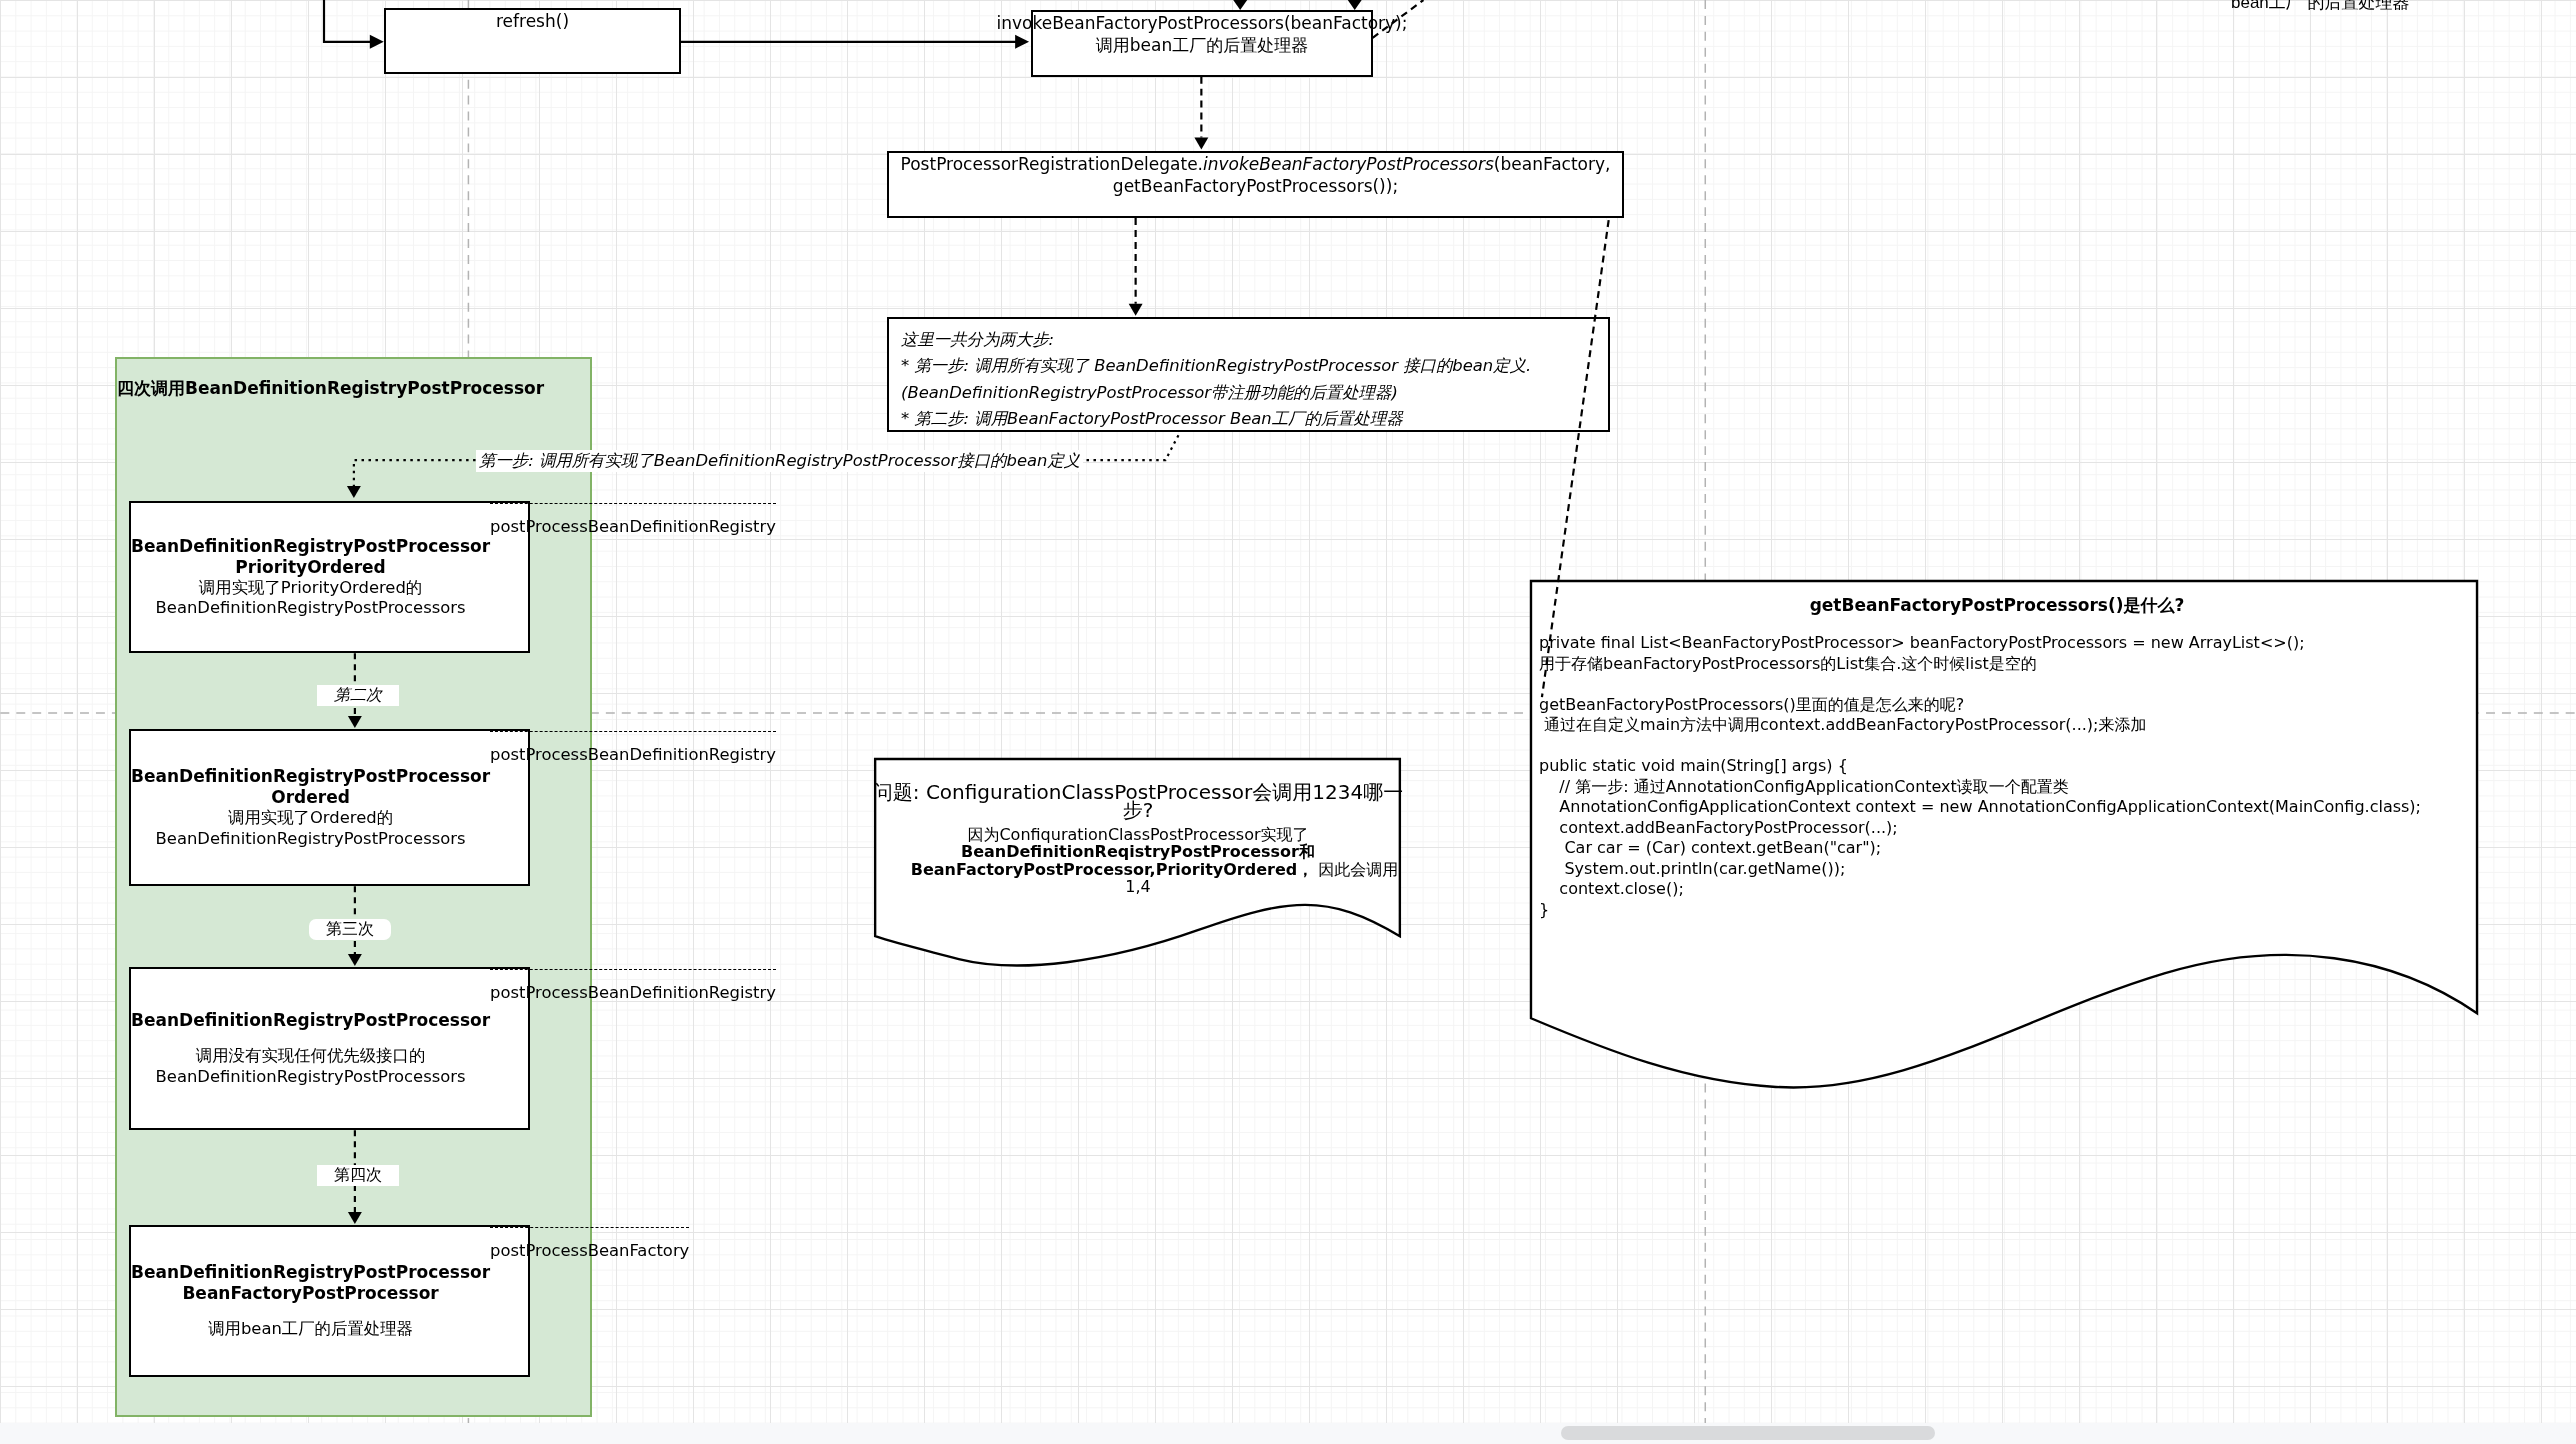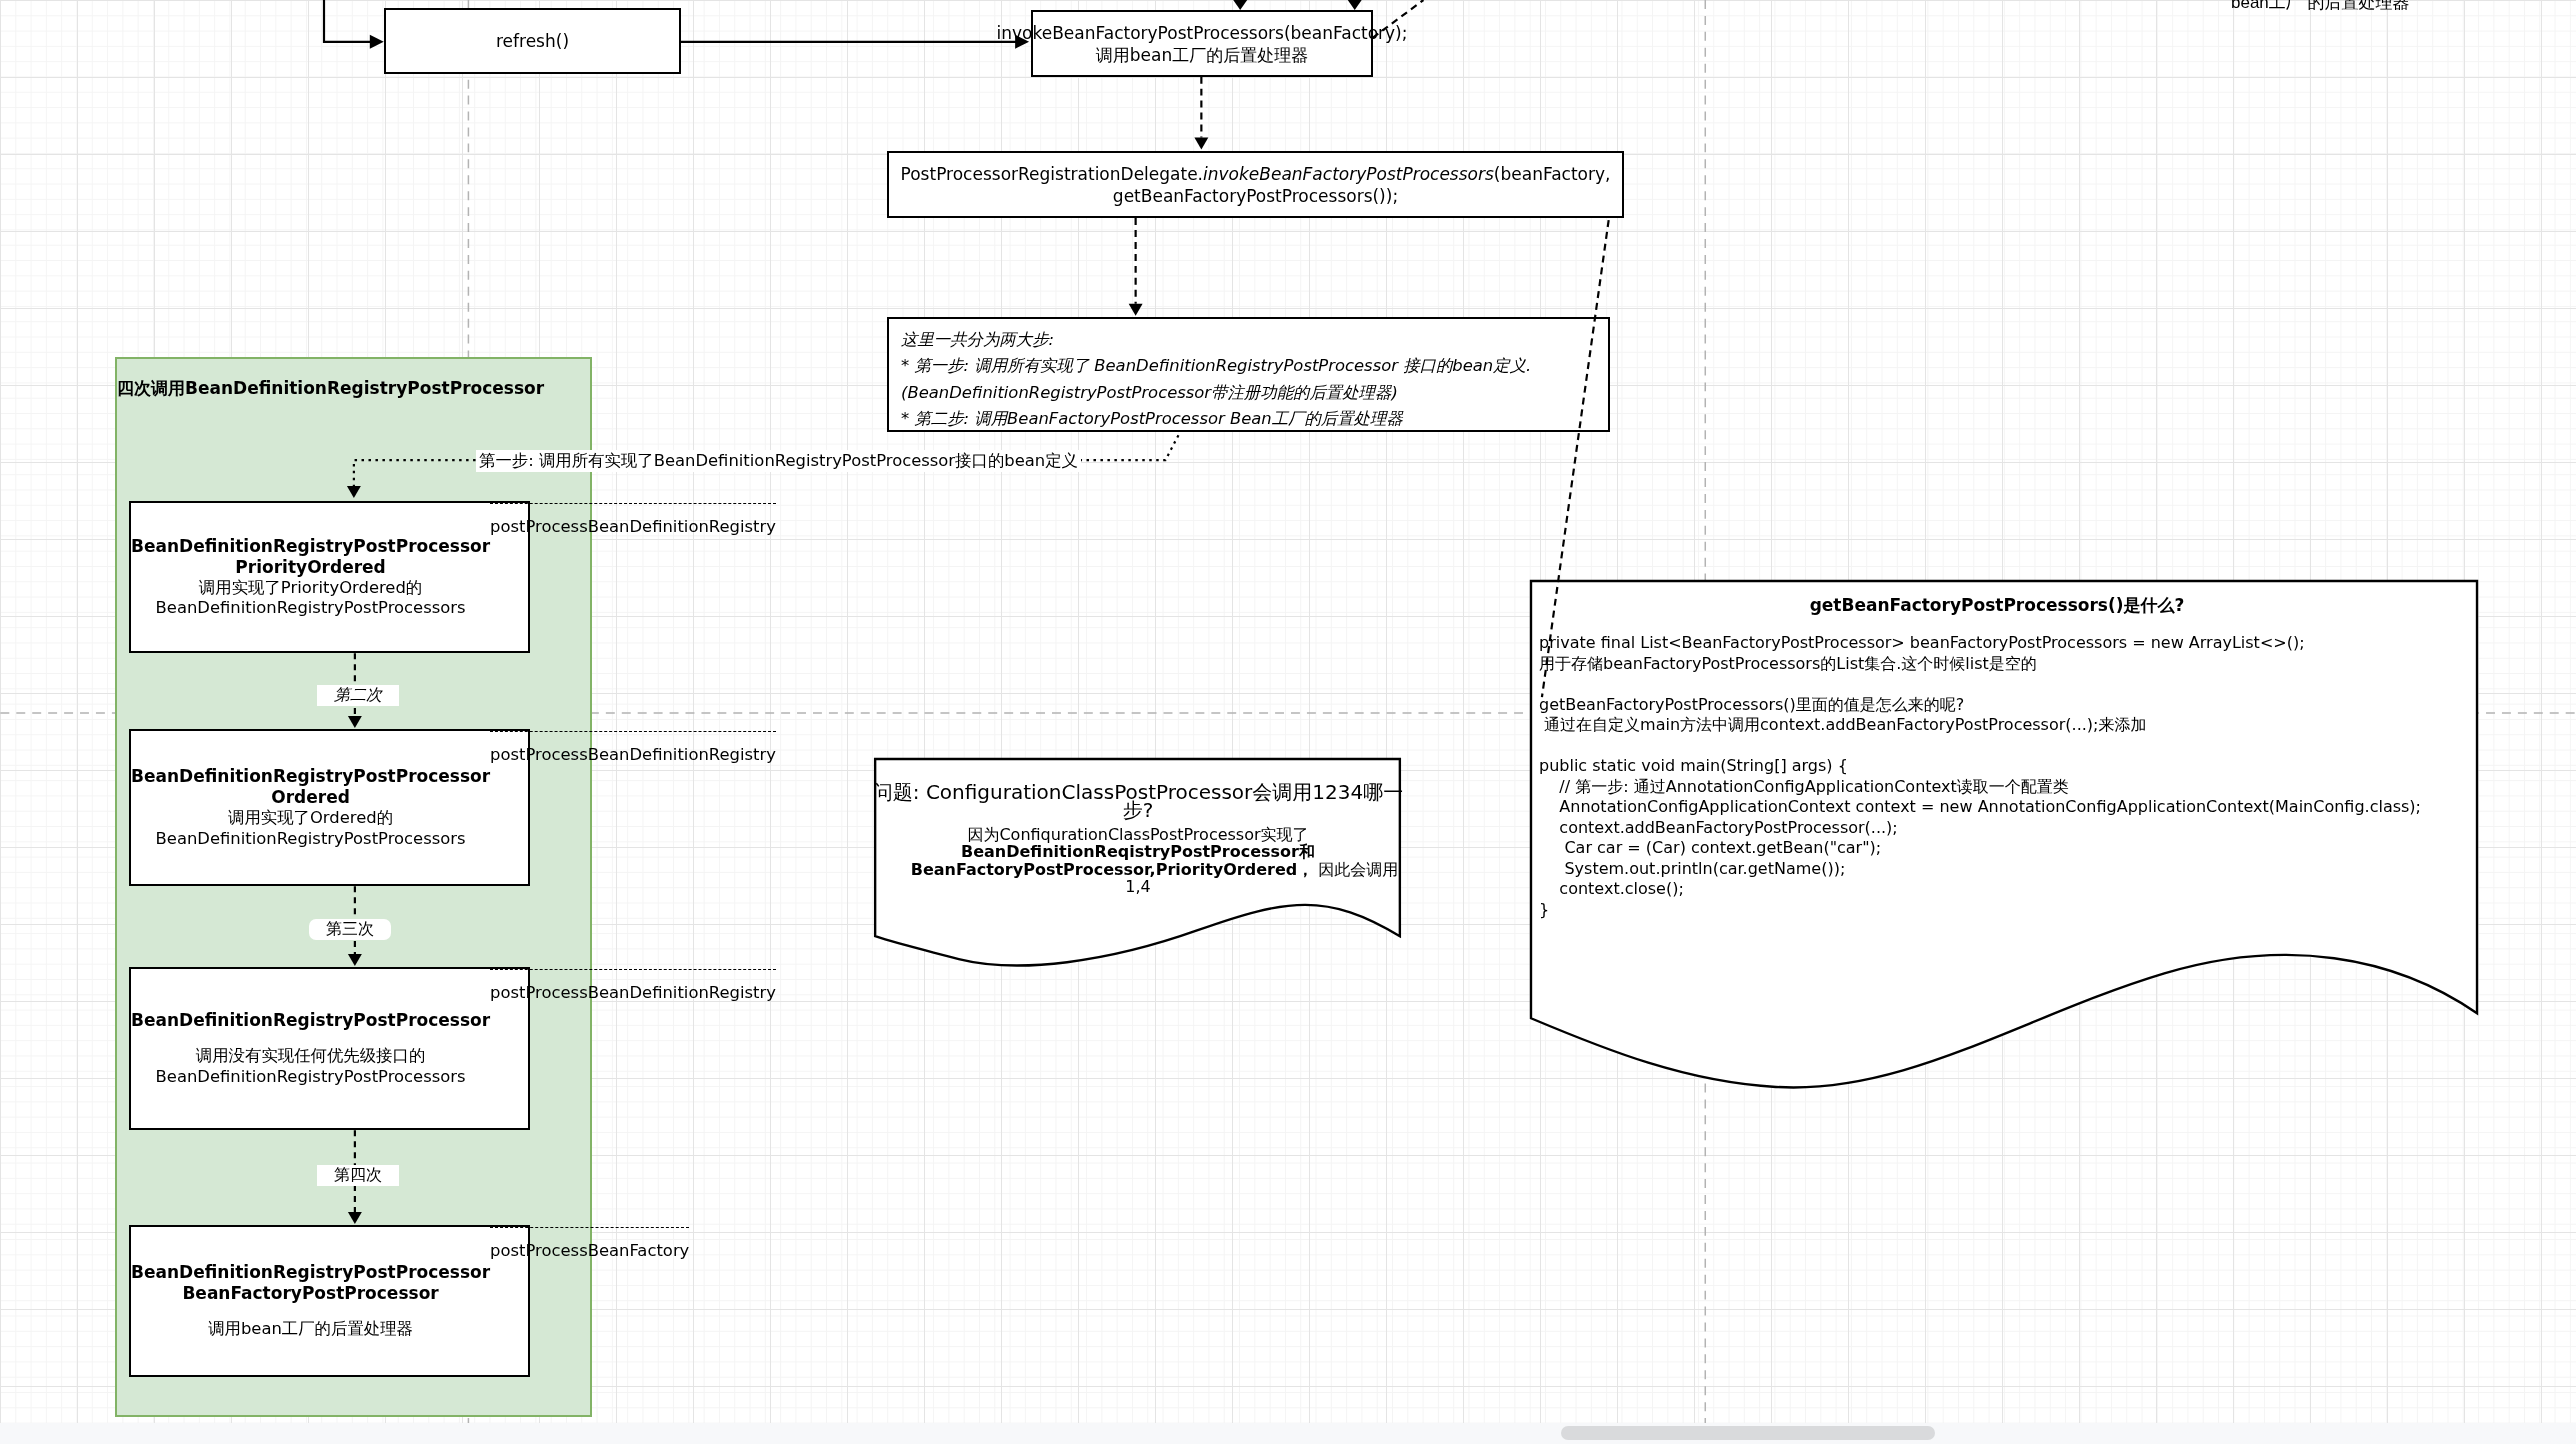--- a/index.html
+++ b/index.html
@@ -7,21 +7,21 @@
          font-family:"DejaVu Sans",sans-serif;color:#000;
          background-color:#ffffff;
          background-image:
            linear-gradient(#e4e4e4 1px, transparent 1px),
            linear-gradient(90deg,#e4e4e4 1px, transparent 1px),
            linear-gradient(#f4f4f4 1px, transparent 1px),
            linear-gradient(90deg,#f4f4f4 1px, transparent 1px);
          background-size:77px 77px,77px 77px,15.3px 15.3px,15.3px 15.3px;}
   svg.layer{position:absolute;left:0;top:0;pointer-events:none;}
   .node{position:absolute;background:#fff;border:2px solid #000;box-sizing:border-box;}
-  .center{display:flex;flex-direction:column;align-items:center;justify-content:center;text-align:center;}
+  .center{display:flex;flex-direction:column;align-items:center;text-align:center;}
   .flow-label{font-size:17px;line-height:22px;}
   .italic{font-style:italic;}
   .note-steps{font-style:italic;font-size:16.4px;line-height:26.4px;white-space:pre-line;
               padding:8px 12px;box-sizing:border-box;text-align:left;}
   .green-panel{position:absolute;background:#d5e8d4;border:2px solid #82b366;box-sizing:border-box;}
   .green-title{position:absolute;left:0;right:0;top:18px;text-align:left;font-weight:bold;font-size:17px;}
   .gbox{position:absolute;left:129px;width:401px;background:#fff;border:2px solid #000;
         box-sizing:border-box;display:flex;flex-direction:row;}
   .gbox .top{flex:1;display:flex;flex-direction:column;align-items:center;justify-content:center;text-align:center;}
   .gbox .ttl{font-weight:bold;font-size:17px;line-height:21px;white-space:pre-line;}
@@ -175,21 +175,21 @@
     <polygon points="355,500 348,488 362,488" fill="#000"></polygon>
 
     <line x1="356" y1="656" x2="356" y2="719" stroke="#000" stroke-width="2.2" stroke-dasharray="6,5"></line>
     <polygon points="356,731 349,719 363,719" fill="#000"></polygon>
     <line x1="356" y1="890" x2="356" y2="958" stroke="#000" stroke-width="2.2" stroke-dasharray="6,5"></line>
     <polygon points="356,970 349,958 363,958" fill="#000"></polygon>
     <line x1="356" y1="1135" x2="356" y2="1217" stroke="#000" stroke-width="2.2" stroke-dasharray="6,5"></line>
     <polygon points="356,1229 349,1217 363,1217" fill="#000"></polygon>
   </svg>
 
-  <div class="chip" style="left:476px;top:450px;font-size:16.4px;">第一步: 调用所有实现了BeanDefinitionRegistryPostProcessor接口的bean定义</div>
+  <div class="chip" style="left:476px;top:450px;font-size:16.4px;font-style:italic;">第一步: 调用所有实现了BeanDefinitionRegistryPostProcessor接口的bean定义</div>
   <div class="chip" style="left:317px;top:685px;width:76px;font-style:italic;">第二次</div>
   <div class="chip" style="left:309px;top:919px;width:76px;border-radius:7px;">第三次</div>
   <div class="chip" style="left:317px;top:1165px;width:76px;">第四次</div>
 
   <div class="topright-label">bean工厂 的后置处理器</div>
 
   <div class="scroll-strip">
     <div class="scroll-thumb"></div>
   </div>
 

